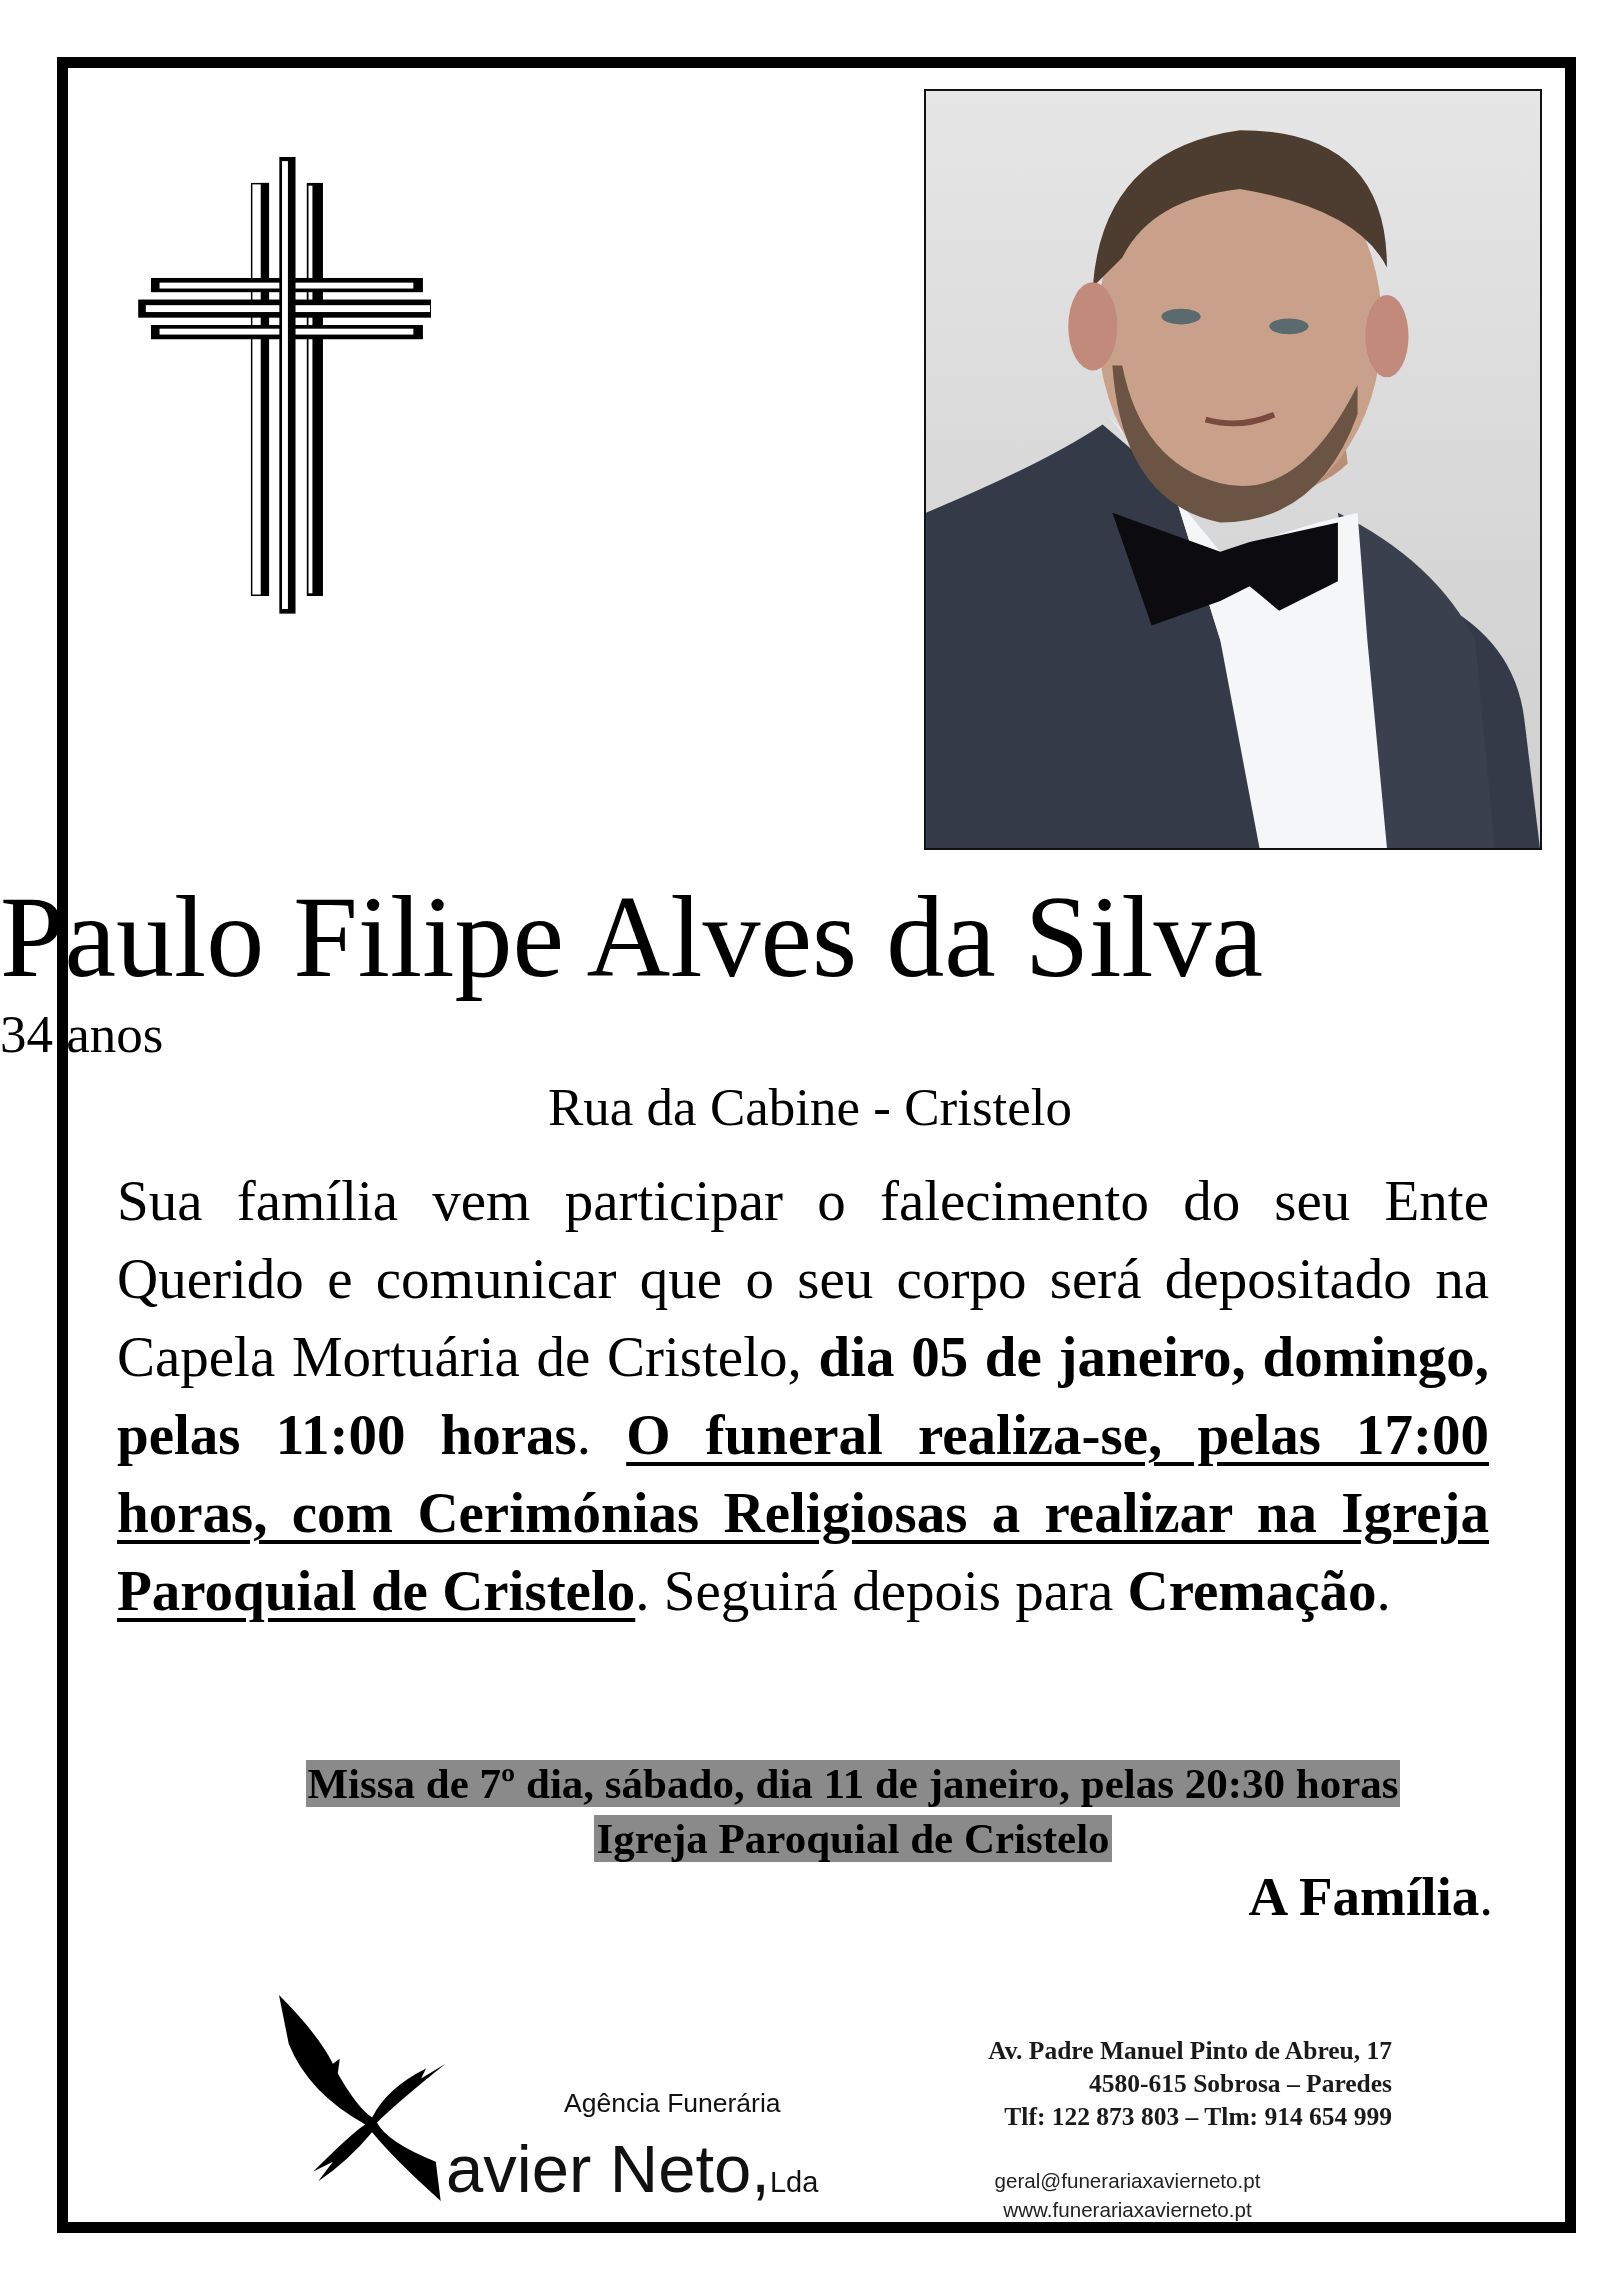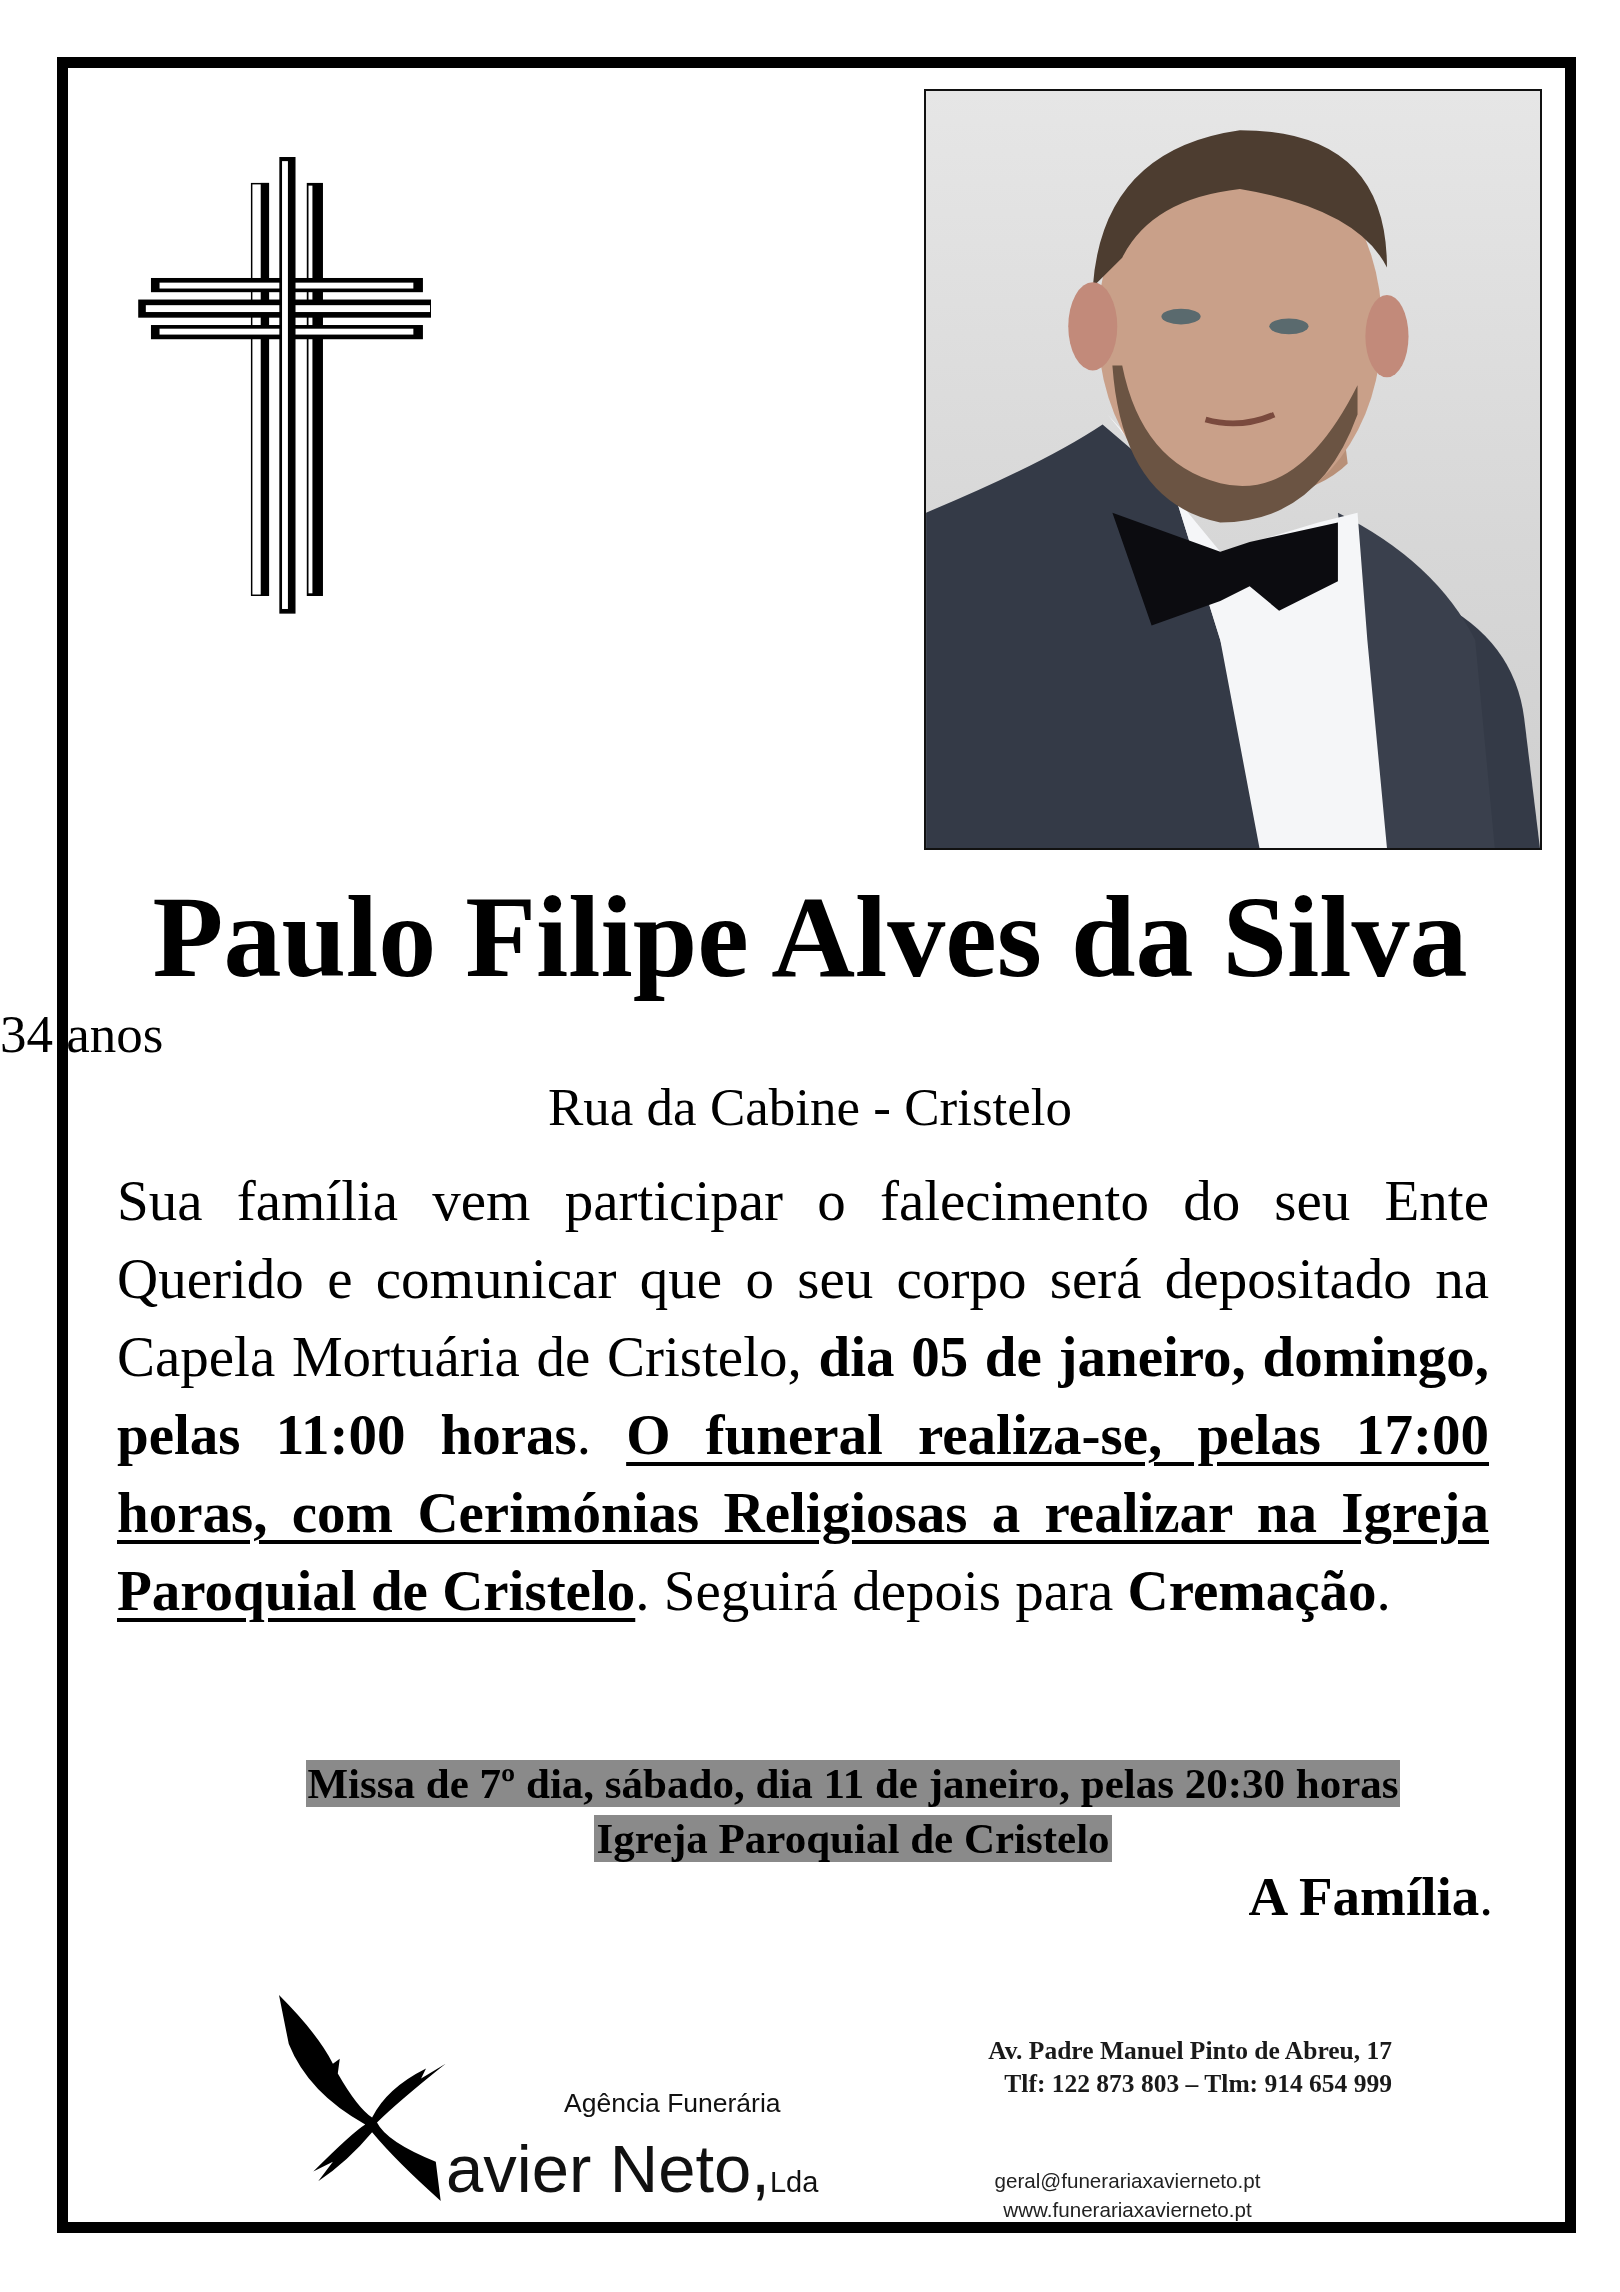--- a/index.html
+++ b/index.html
@@ -5,22 +5,22 @@
   html, body { margin: 0; padding: 0; background: #ffffff; }
   body { width: 1620px; height: 2293px; position: relative; overflow: hidden;
          font-family: "Liberation Serif", "DejaVu Serif", serif; color: #000; }
   .frame { position: absolute; left: 57px; top: 57px; width: 1497px; height: 2154px;
            border: 11.8px solid #000; }
   .cross { position: absolute; left: 137px; top: 157px; width: 294px; height: 510px; }
   .photo { position: absolute; left: 924px; top: 89px; width: 614px; height: 757px;
            border: 2.9px solid #111; overflow: hidden;
            background: linear-gradient(180deg, #e6e6e6 0%, #d7d7d7 60%, #cfcfcf 100%); }
   .photo svg { display: block; }
-  .name { position: absolute; left: 0; width: 1620px; top: 874px; text-align: center;
-          font-weight: bold; font-size: 116px; line-height: 127px; letter-spacing: 0px; }
+  .name { position: absolute; left: 0; width: 1620px; top: 874px; text-align: left;
+          font-weight: normal; font-size: 116px; line-height: 127px; letter-spacing: 0px; }
   .age { position: absolute; left: 0; width: 1620px; top: 1003px; text-align: left;
          font-size: 53px; line-height: 63px; }
   .addr { position: absolute; left: 0; width: 1620px; top: 1076px; text-align: center;
           font-size: 53px; line-height: 63px; }
   .body-text { position: absolute; left: 117px; width: 1372px; top: 1162px;
                font-size: 57px; line-height: 78px; text-align: justify; text-align-last: left; }
   .body-text b { font-weight: bold; }
   .body-text u { text-decoration: underline; text-decoration-thickness: 3.9px; text-underline-offset: 7.8px; }
   .missa { position: absolute; left: 0; width: 1620px; top: 1756px; text-align: center;
            font-size: 43px; font-weight: bold; line-height: 55px; padding-left: 43px; }
@@ -107,19 +107,20 @@
 <div class="familia"><b>A Família</b><span>.</span></div>
 
 <svg class="logo" viewBox="0 0 200 210">
   <path d="M0 0 Q40 40 55 70 L62 65 L60 80 Q80 115 95 125 Q110 95 150 75 L145 85 L170 70 Q120 110 100 130 Q110 150 160 170 L165 210 Q120 170 95 140 Q70 170 40 190 L55 170 L35 180 Q75 140 88 132 Q30 100 10 50 Z" fill="#000"></path>
 </svg>
 <div class="agency-small">Agência Funerária</div>
 <div class="agency-big"><span>avier Neto,</span><span class="lda">Lda</span></div>
 
 <div class="contact">
   <div>Av. Padre Manuel Pinto de Abreu, 17</div>
+  <div>4580-615 Sobrosa – Paredes</div>
   <div>Tlf: 122 873 803 – Tlm: 914 654 999</div>
 </div>
 <div class="web">
   <div>geral@funerariaxavierneto.pt</div>
   <div>www.funerariaxavierneto.pt</div>
 </div>
 
 
 </body></html>

